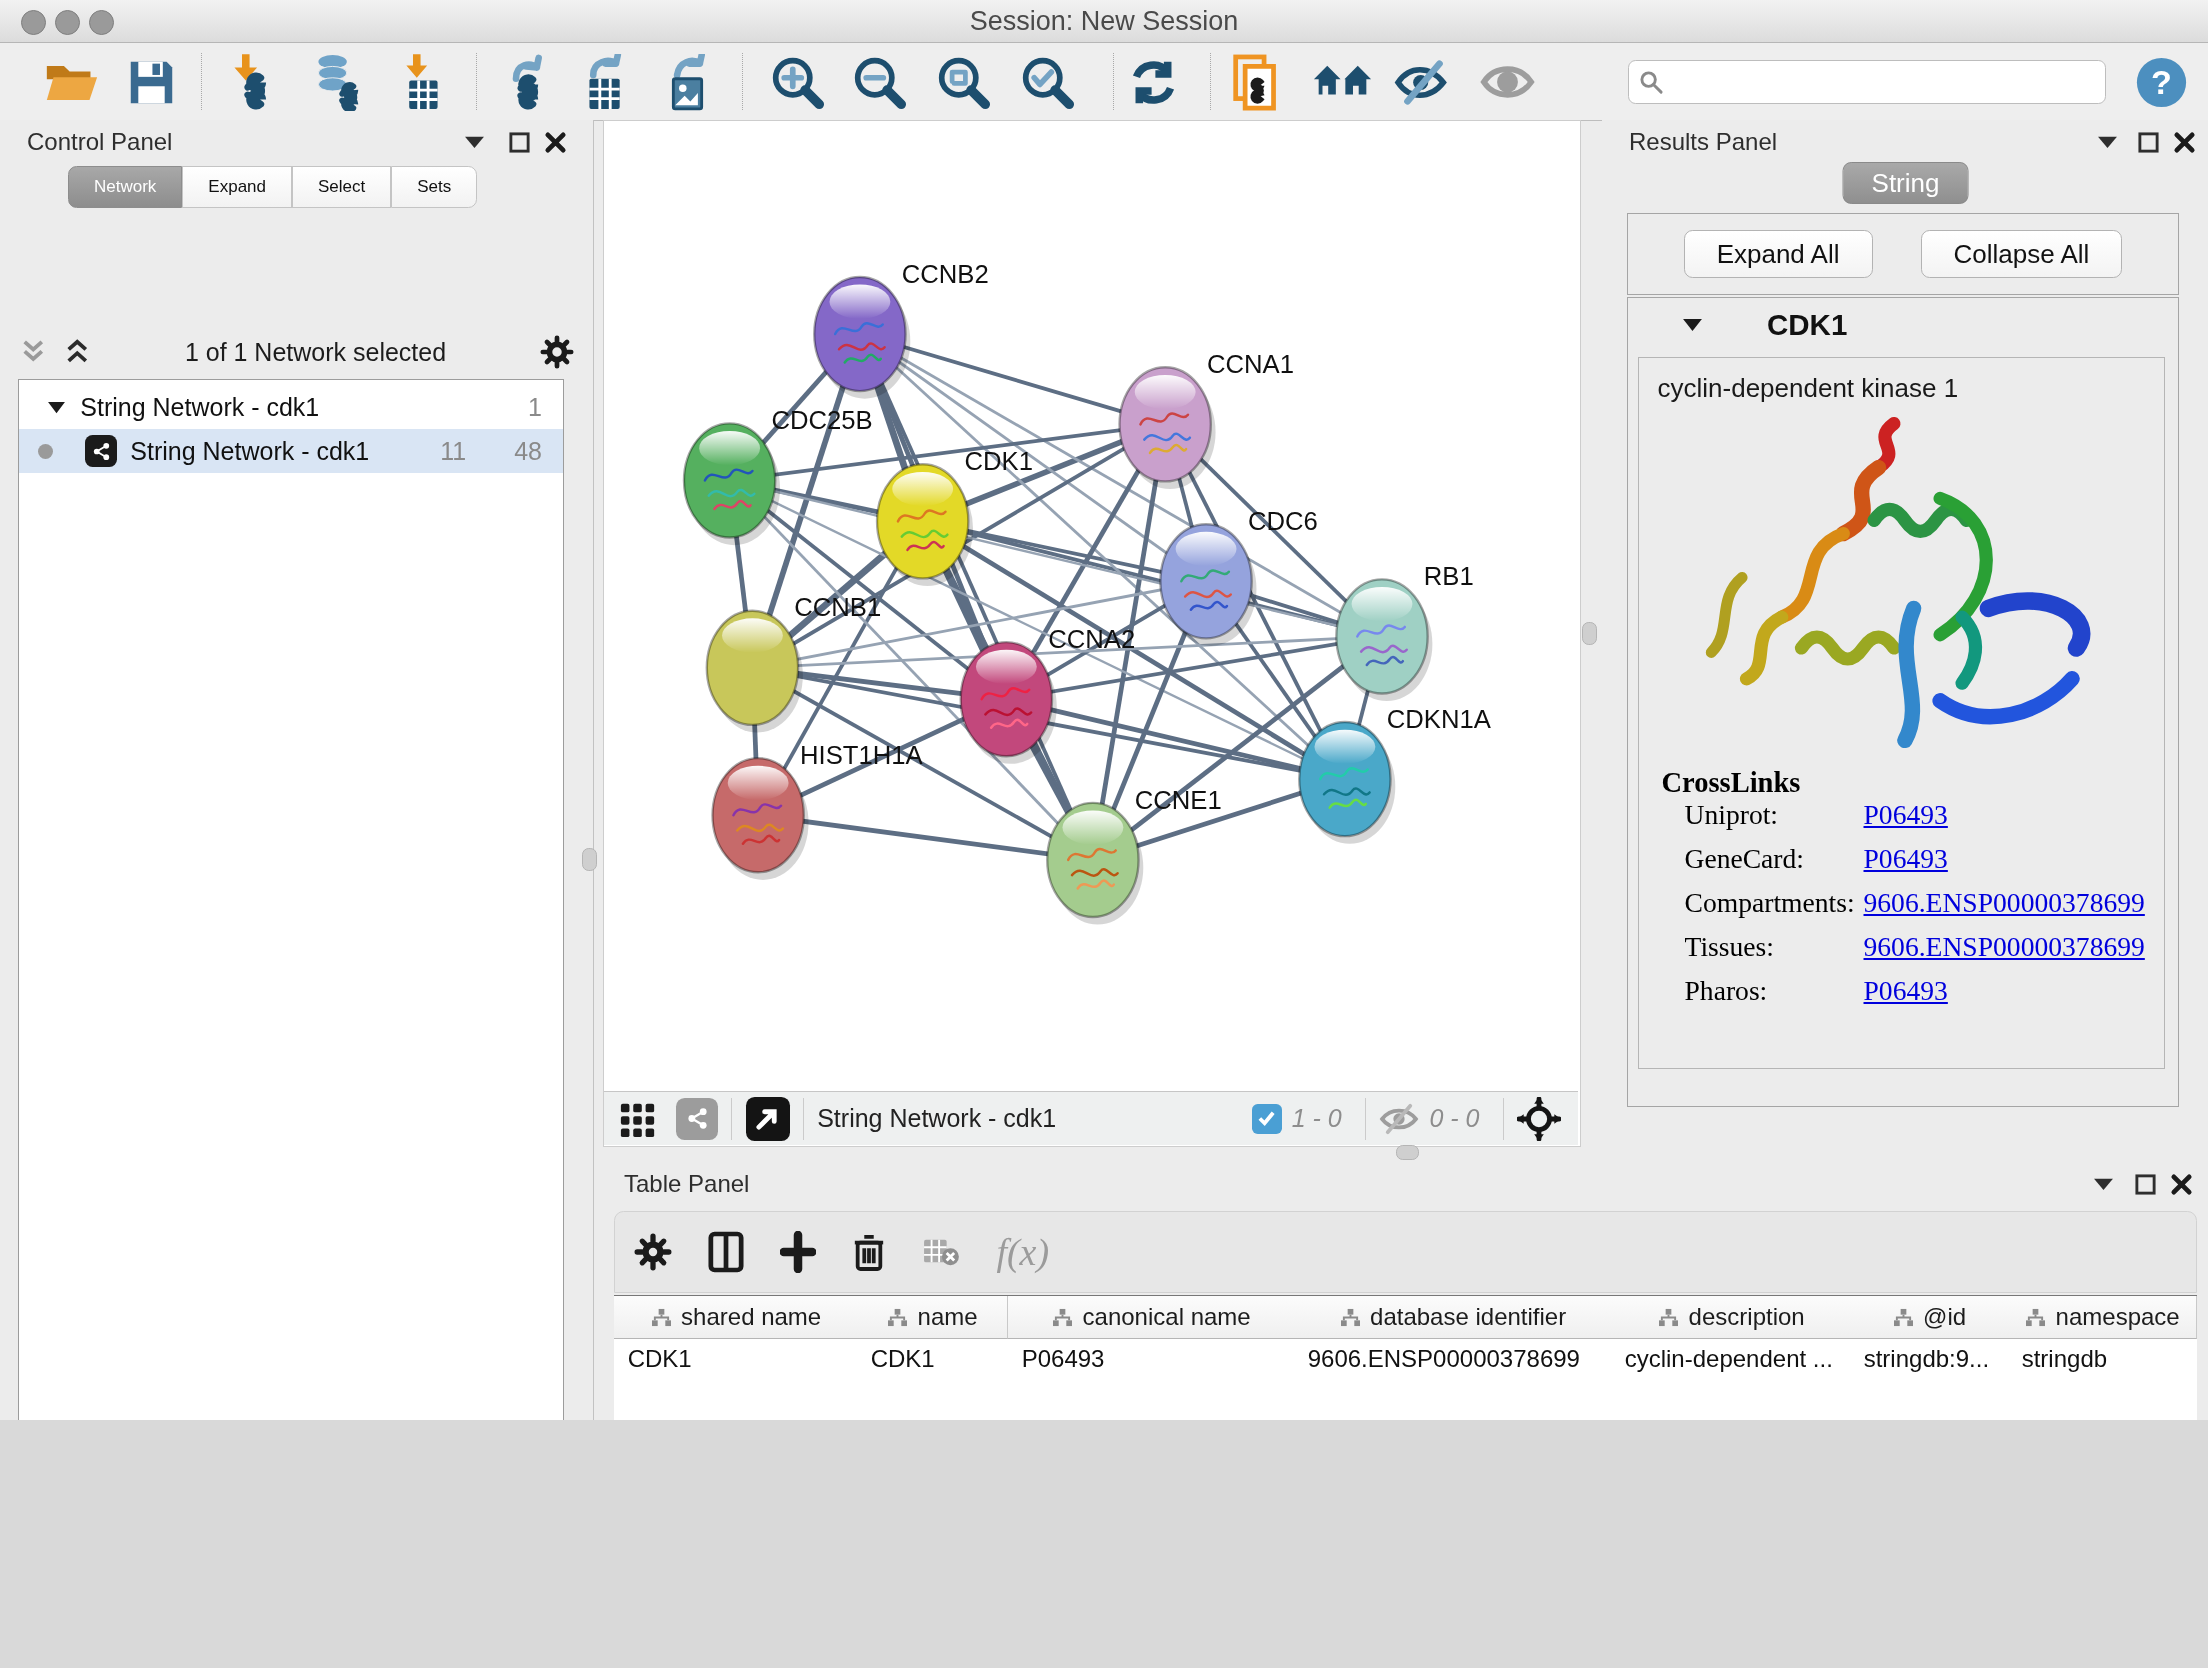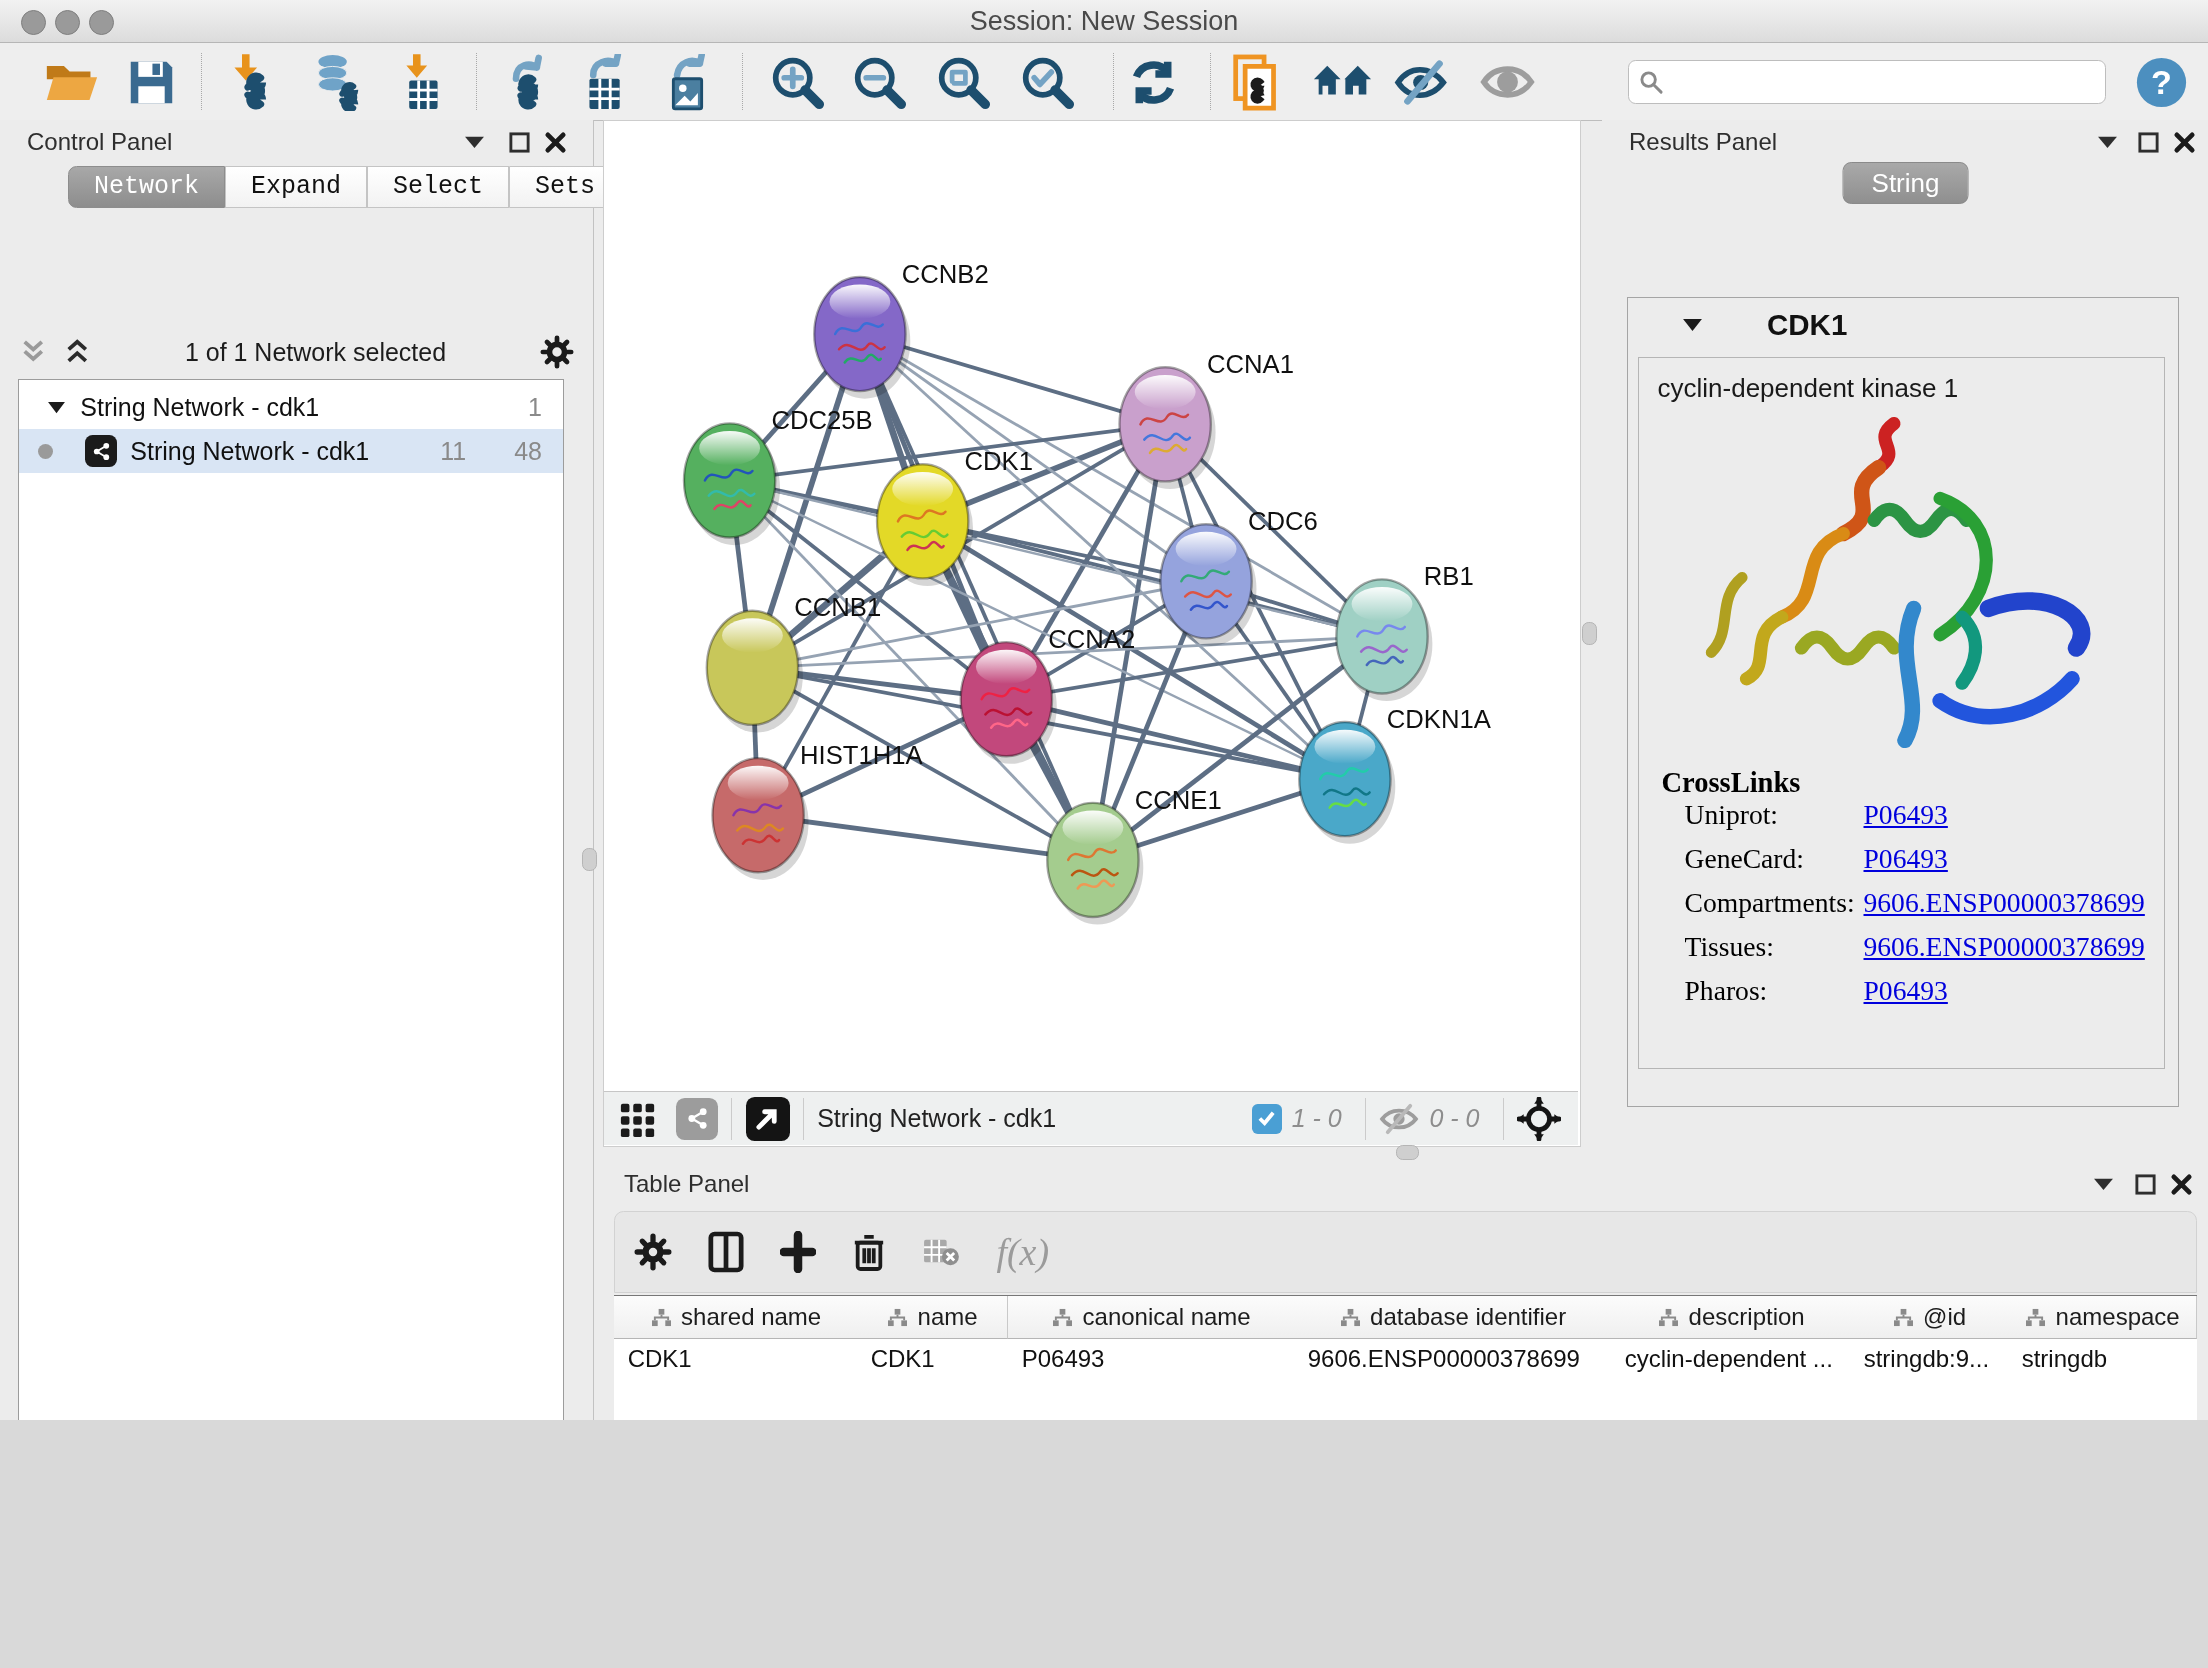--- a/index.html
+++ b/index.html
@@ -25,22 +25,22 @@
   #search-input{border:none;outline:none;flex:1;height:34px;font-size:23px;
     font-family:"Liberation Sans",sans-serif;background:transparent;}
   
   .panel-title{font-size:24px;color:#2e2e2e;}
   .pti{position:absolute;top:0;width:32px;height:28.5px;}
   
   #control-panel{left:0;top:120px;width:593px;height:1482px;background:#ececec;
     border-right:1px solid #c2c2c2;}
   #cp-header{position:absolute;left:27px;top:7.6px;right:9.5px;height:30px;}
   .tabs-row{position:absolute;display:flex;}
-  .tab{height:40px;line-height:40px;padding:0 25px;font-size:25px;text-align:center;
-    background:linear-gradient(#ffffff,#f2f2f2);border:1px solid #c4c4c4;color:#111;font-family:Liberation Mono, monospace;}
+  .tab{height:40px;line-height:40px;padding:0 25px;font-size:17px;text-align:center;
+    background:linear-gradient(#ffffff,#f2f2f2);border:1px solid #c4c4c4;color:#111;}
   .tab.sel{background:linear-gradient(#a8a8a8,#8d8d8d);color:#fff;border-color:#8d8d8d;}
   .tab:first-child{border-radius:8.6px 0 0 8.6px;}
   .tab:last-child{border-radius:0 8.6px 8.6px 0;}
   #cp-netrow{position:absolute;left:19px;top:211px;width:555px;height:42px;
     display:flex;align-items:center;}
   #cp-status{flex:1;text-align:center;font-size:25px;color:#1c1c1c;}
   #cp-list{position:absolute;left:18px;top:259px;width:544px;height:1303px;
     background:#fff;border:1.9px solid #9c9c9c;}
   .cp-row{position:absolute;left:0;width:100%;height:44px;display:flex;
     align-items:center;font-size:25px;color:#111;}
@@ -619,20 +619,24 @@
         </svg>
       </span>
     <span class="pti" style="left:571px;top:11.4px">
       <svg width="23" height="23" viewBox="0 0 24 24">
           <path d="M4 4 L20 20 M20 4 L4 20" stroke="#1b1b1b" stroke-width="5" stroke-linecap="round"></path>
         </svg>
       </span>
 
     <div id="string-tab">String</div>
 
+    <div id="rp-btnbox">
+      <button class="rp-btn">Expand All</button>
+      <button class="rp-btn">Collapse All</button>
+    </div>
 
     <div id="rp-content">
       <div id="rp-gene-row">
         <span style="margin-left:53px">
           <svg width="23" height="16" viewBox="0 0 24 17">
               <path d="M2 2 h20 l-10 13 Z" fill="#1b1b1b"></path>
             </svg>
           </span>
         <span id="rp-gene">CDK1</span>
       </div>

